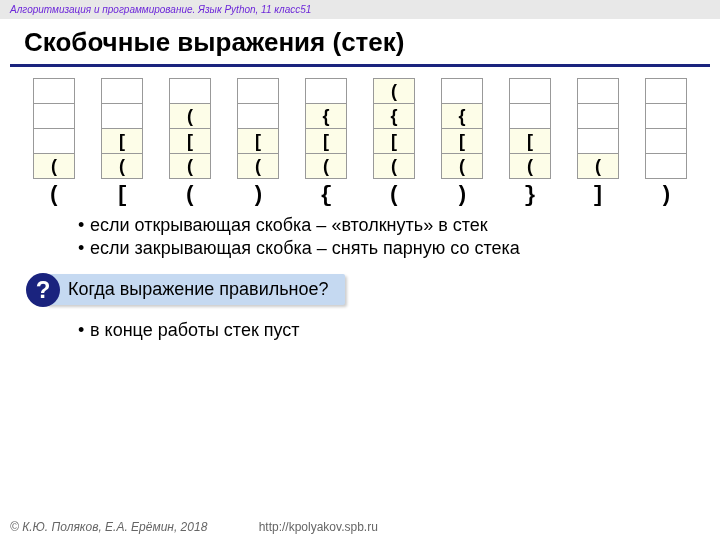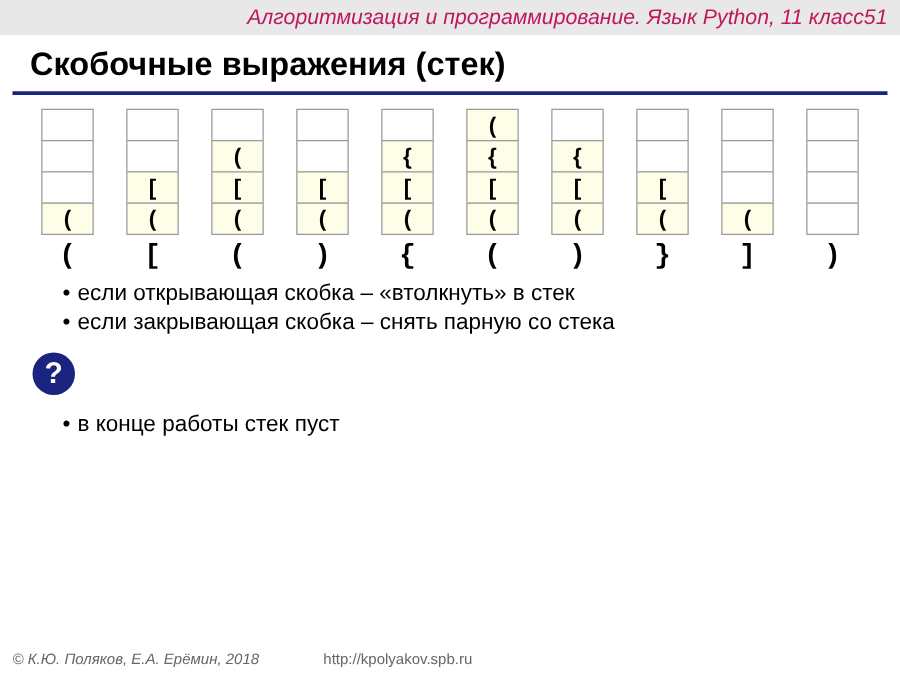--- a/index.html
+++ b/index.html
@@ -1,26 +1,26 @@
 <!DOCTYPE html>
 <html><head>
 <meta charset="utf-8">
 <style>
   * { box-sizing: border-box; margin: 0; padding: 0; }
   body { width: 720px; height: 540px; font-family: Arial, sans-serif; background: #fff; position: relative; }
-  .header { background: #e8e8e8; padding: 4px 10px; font-size: 17px; font-style: italic; color: #be185d; display: flex; justify-content: flex-end; }
+  .header { background: #e8e8e8; padding: 4px 10px; font-size: 10px; font-style: italic; color: #6d28d9; display: flex; justify-content: flex-start; }
   .title { font-size: 26px; font-weight: bold; color: #000; padding: 8px 24px 6px; }
   .hr { height: 3px; background: #1a237e; margin: 0 10px 12px; }
   .stacks-row { display: flex; justify-content: space-around; padding: 0 20px; }
   .stack-col { display: flex; flex-direction: column; align-items: center; width: 54px; }
   .stack { display: flex; flex-direction: column; }
   .cell { width: 42px; height: 26px; border: 1px solid #999; margin-top: -1px; display: flex; align-items: center; justify-content: center; font-size: 18px; font-weight: bold; background: #fff; }
   .cell.filled { background: #fdfde8; }
   .below { font-size: 22px; font-weight: bold; margin-top: 4px; font-family: 'Courier New', monospace; }
-  .bullets { padding: 6px 30px 2px 50px; font-size: 18px; }
+  .bullets { padding: 6px 30px 2px 50px; font-size: 18px; margin-left: 28px; }
   .bullets li { list-style: none; position: relative; padding-left: 12px; line-height: 1.3; }
   .bullets li::before { content: "•"; position: absolute; left: 0; }
   .question-row { margin: 10px 0 6px 26px; display: flex; align-items: center; }
   .qmark { width: 34px; height: 34px; border-radius: 50%; background: #1a237e; color: #fff; font-size: 24px; font-weight: bold; display: flex; align-items: center; justify-content: center; z-index: 2; }
   .qlabel { background: #c5d9f1; padding: 5px 16px 5px 22px; font-size: 18px; margin-left: -14px; border-radius: 2px; box-shadow: 2px 2px 3px rgba(0,0,0,0.2); }
   .footer { position: absolute; bottom: 6px; left: 10px; font-size: 12px; font-style: italic; color: #666; }
   .footer a { color: #666; text-decoration: none; margin-left: 12px; font-style: normal; padding-left: 36px; }
 </style>
 </head>
 <body>
@@ -126,20 +126,21 @@
     </div>
   </div>
 
 <ul class="bullets">
     <li>если открывающая скобка – «втолкнуть» в стек</li>
     <li>если закрывающая скобка – снять парную со стека</li>
   </ul>
 
 <div class="question-row">
   <div class="qmark">?</div>
+  <div class="qlabel">Когда выражение правильное?</div>
 </div>
 
 <ul class="bullets">
     <li>в конце работы стек пуст</li>
   </ul>
 
 <div class="footer">
   <span>© К.Ю. Поляков, Е.А. Ерёмин, 2018</span>
   <a>http://kpolyakov.spb.ru</a>
 </div>

